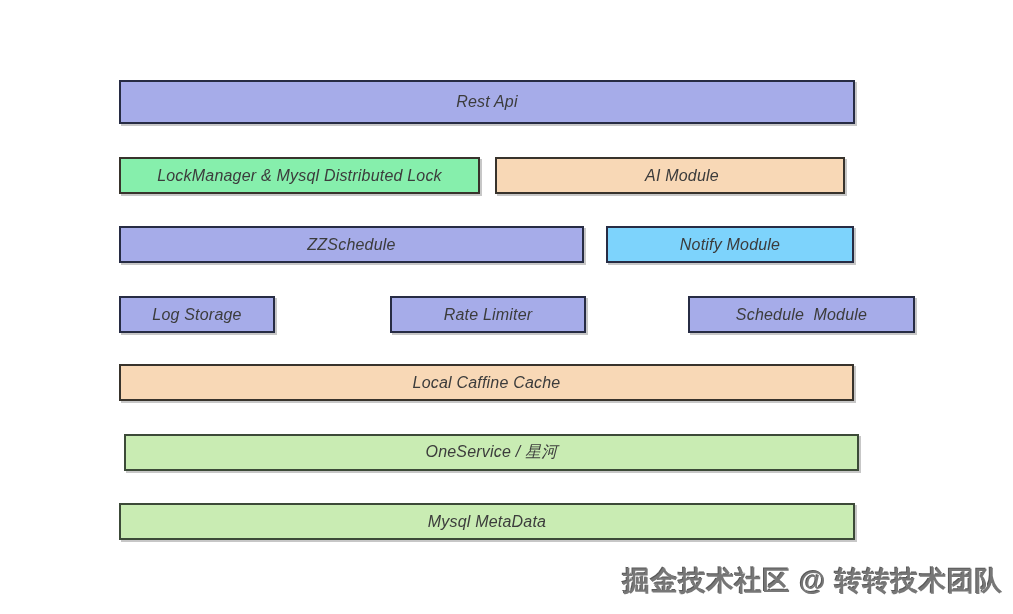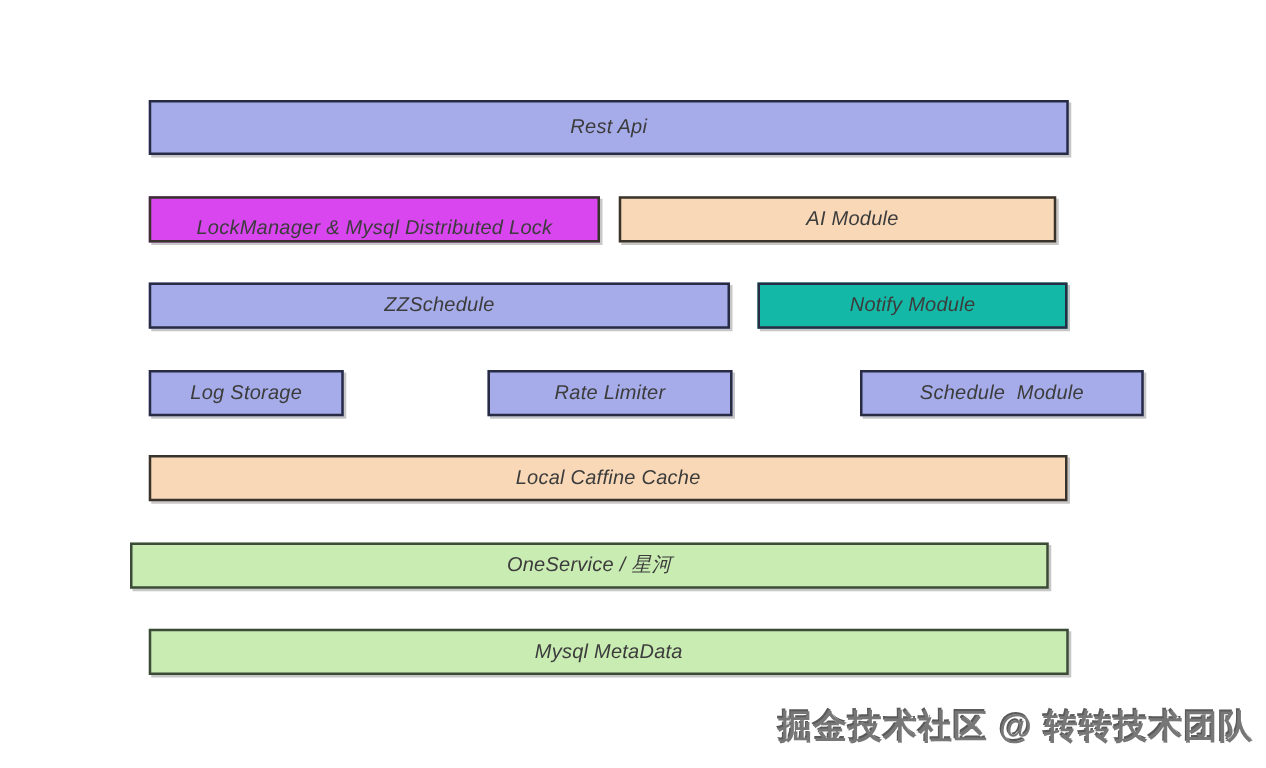--- a/index.html
+++ b/index.html
@@ -34,21 +34,21 @@
   
   #b-rest-api          { left:119px; top:80px;  width:736px; height:44px; }
   #b-lock-manager      { left:119px; top:157px; width:361px; height:37px; }
   #b-ai-module         { left:495px; top:157px; width:350px; height:37px;padding-left:24px; }
   #b-zzschedule        { left:119px; top:226px; width:465px; height:37px; }
   #b-notify-module     { left:606px; top:226px; width:248px; height:37px; }
   #b-log-storage       { left:119px; top:296px; width:156px; height:37px; }
   #b-rate-limiter      { left:390px; top:296px; width:196px; height:37px; }
   #b-schedule-module   { left:688px; top:296px; width:227px; height:37px; }
   #b-local-caffine     { left:119px; top:364px; width:735px; height:37px; }
-  #b-oneservice        { left:104px; top:434px; width:735px; height:37px; }
+  #b-oneservice        { left:124px; top:434px; width:735px; height:37px; }
   #b-mysql-metadata    { left:119px; top:503px; width:736px; height:37px; }
 
   .watermark {
     position: absolute;
     right: 10px;
     top: 563px;
     font-size: 27px;
     font-weight: bold;
     color: #777777;
     text-shadow: 1px 1px 0 #ffffff, -1px -1px 0 #5a5a5a;
@@ -58,33 +58,33 @@
 </style>
 </head>
 <body>
 
 <div class="canvas">
 
   <div class="box" id="b-rest-api" style="background-color: rgb(166, 172, 233); border-color: rgb(39, 44, 68);">
     <span class="label">Rest Api</span>
   </div>
 
-  <div class="box" id="b-lock-manager" style="background-color: #d946ef; border-color: rgb(56, 51, 44); align-items: flex-end;">
+  <div class="box" id="b-lock-manager" style="background-color: #86efac; border-color: rgb(56, 51, 44);">
     <span class="label">LockManager &amp; Mysql Distributed Lock</span>
   </div>
 
   <div class="box" id="b-ai-module" style="background-color: rgb(248, 216, 182); border-color: rgb(56, 51, 44);">
     <span class="label">AI Module</span>
   </div>
 
   <div class="box" id="b-zzschedule" style="background-color: rgb(166, 172, 233); border-color: rgb(39, 44, 68);">
     <span class="label">ZZSchedule</span>
   </div>
 
-  <div class="box" id="b-notify-module" style="background-color: #14b8a6; border-color: rgb(39, 44, 68);">
+  <div class="box" id="b-notify-module" style="background-color: #7dd3fc; border-color: rgb(39, 44, 68);">
     <span class="label">Notify Module</span>
   </div>
 
   <div class="box" id="b-log-storage" style="background-color: rgb(166, 172, 233); border-color: rgb(39, 44, 68);">
     <span class="label">Log Storage</span>
   </div>
 
   <div class="box" id="b-rate-limiter" style="background-color: rgb(166, 172, 233); border-color: rgb(39, 44, 68);">
     <span class="label">Rate Limiter</span>
   </div>

